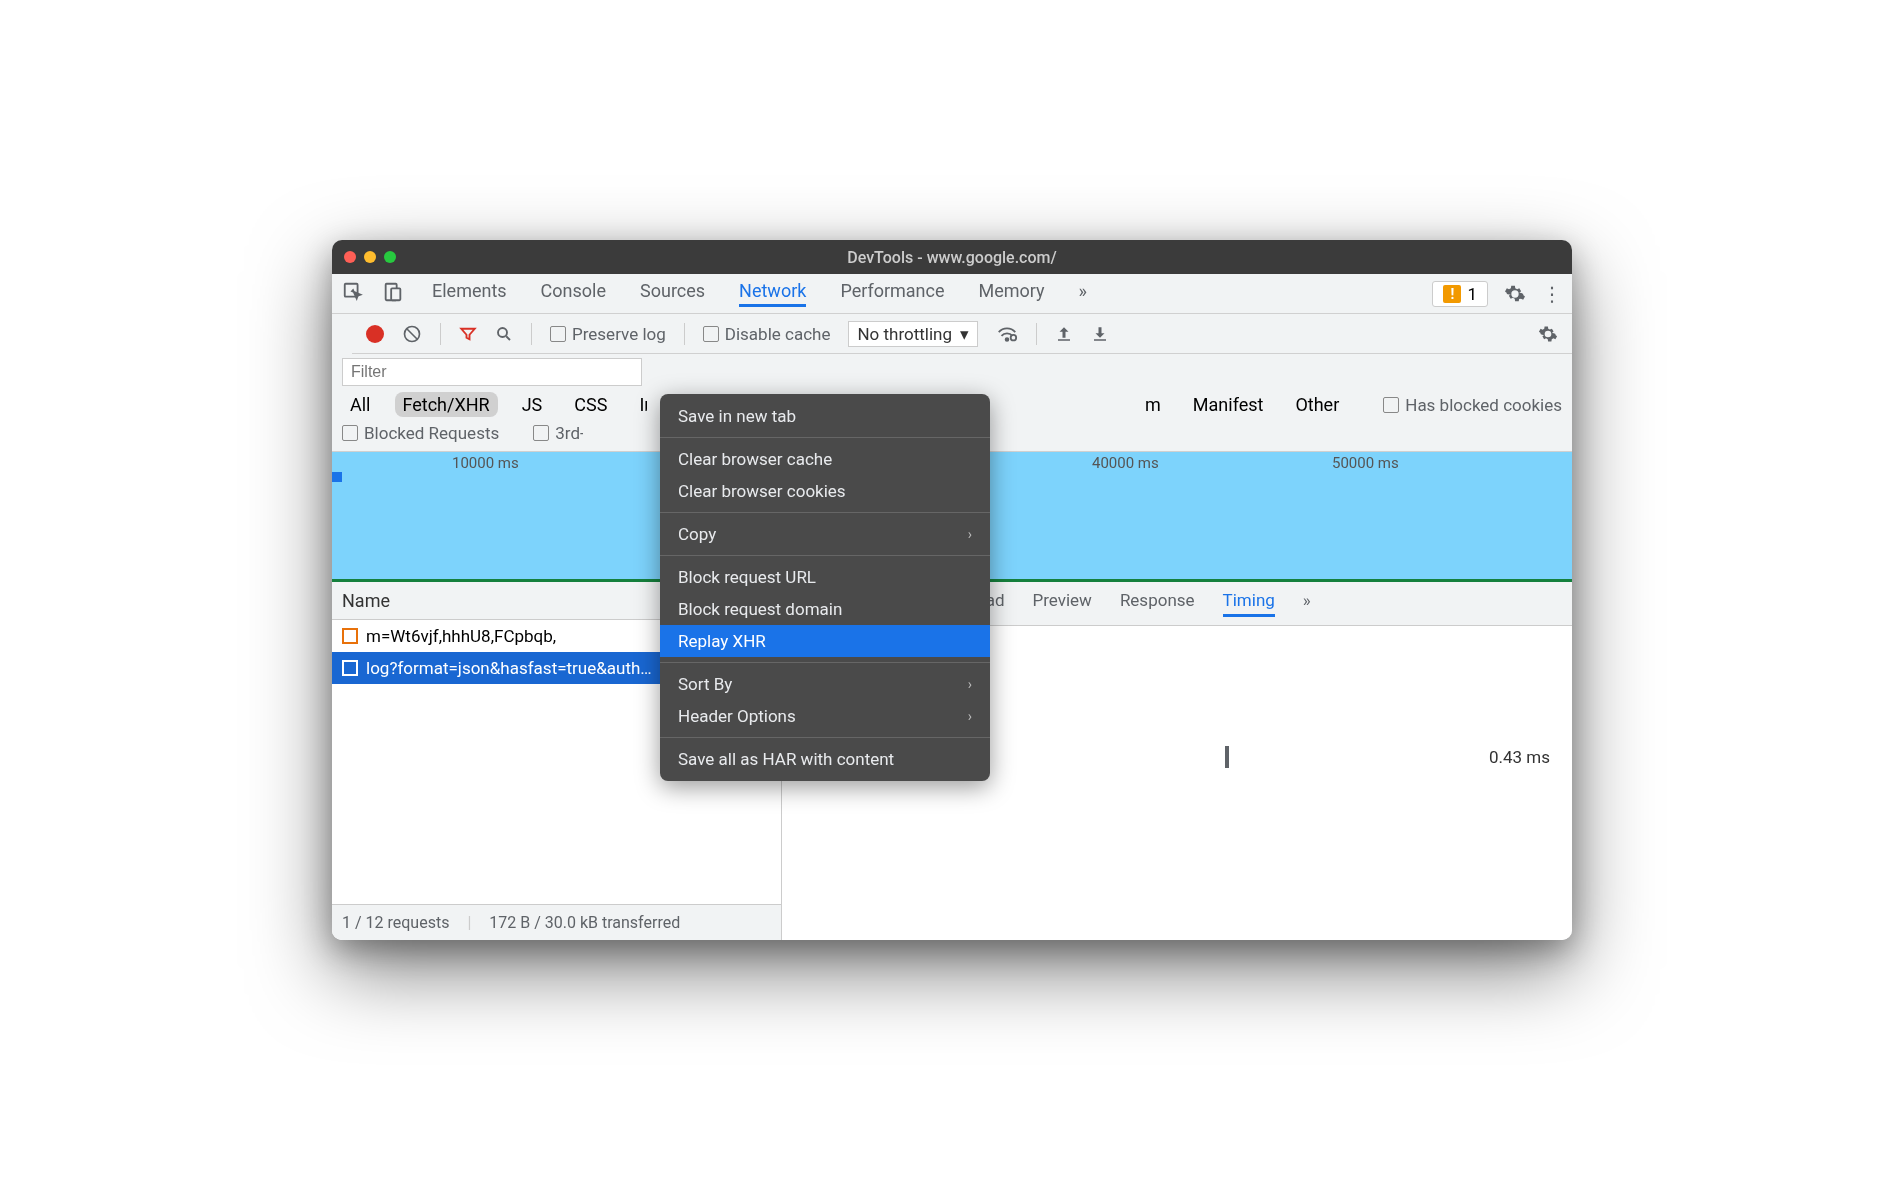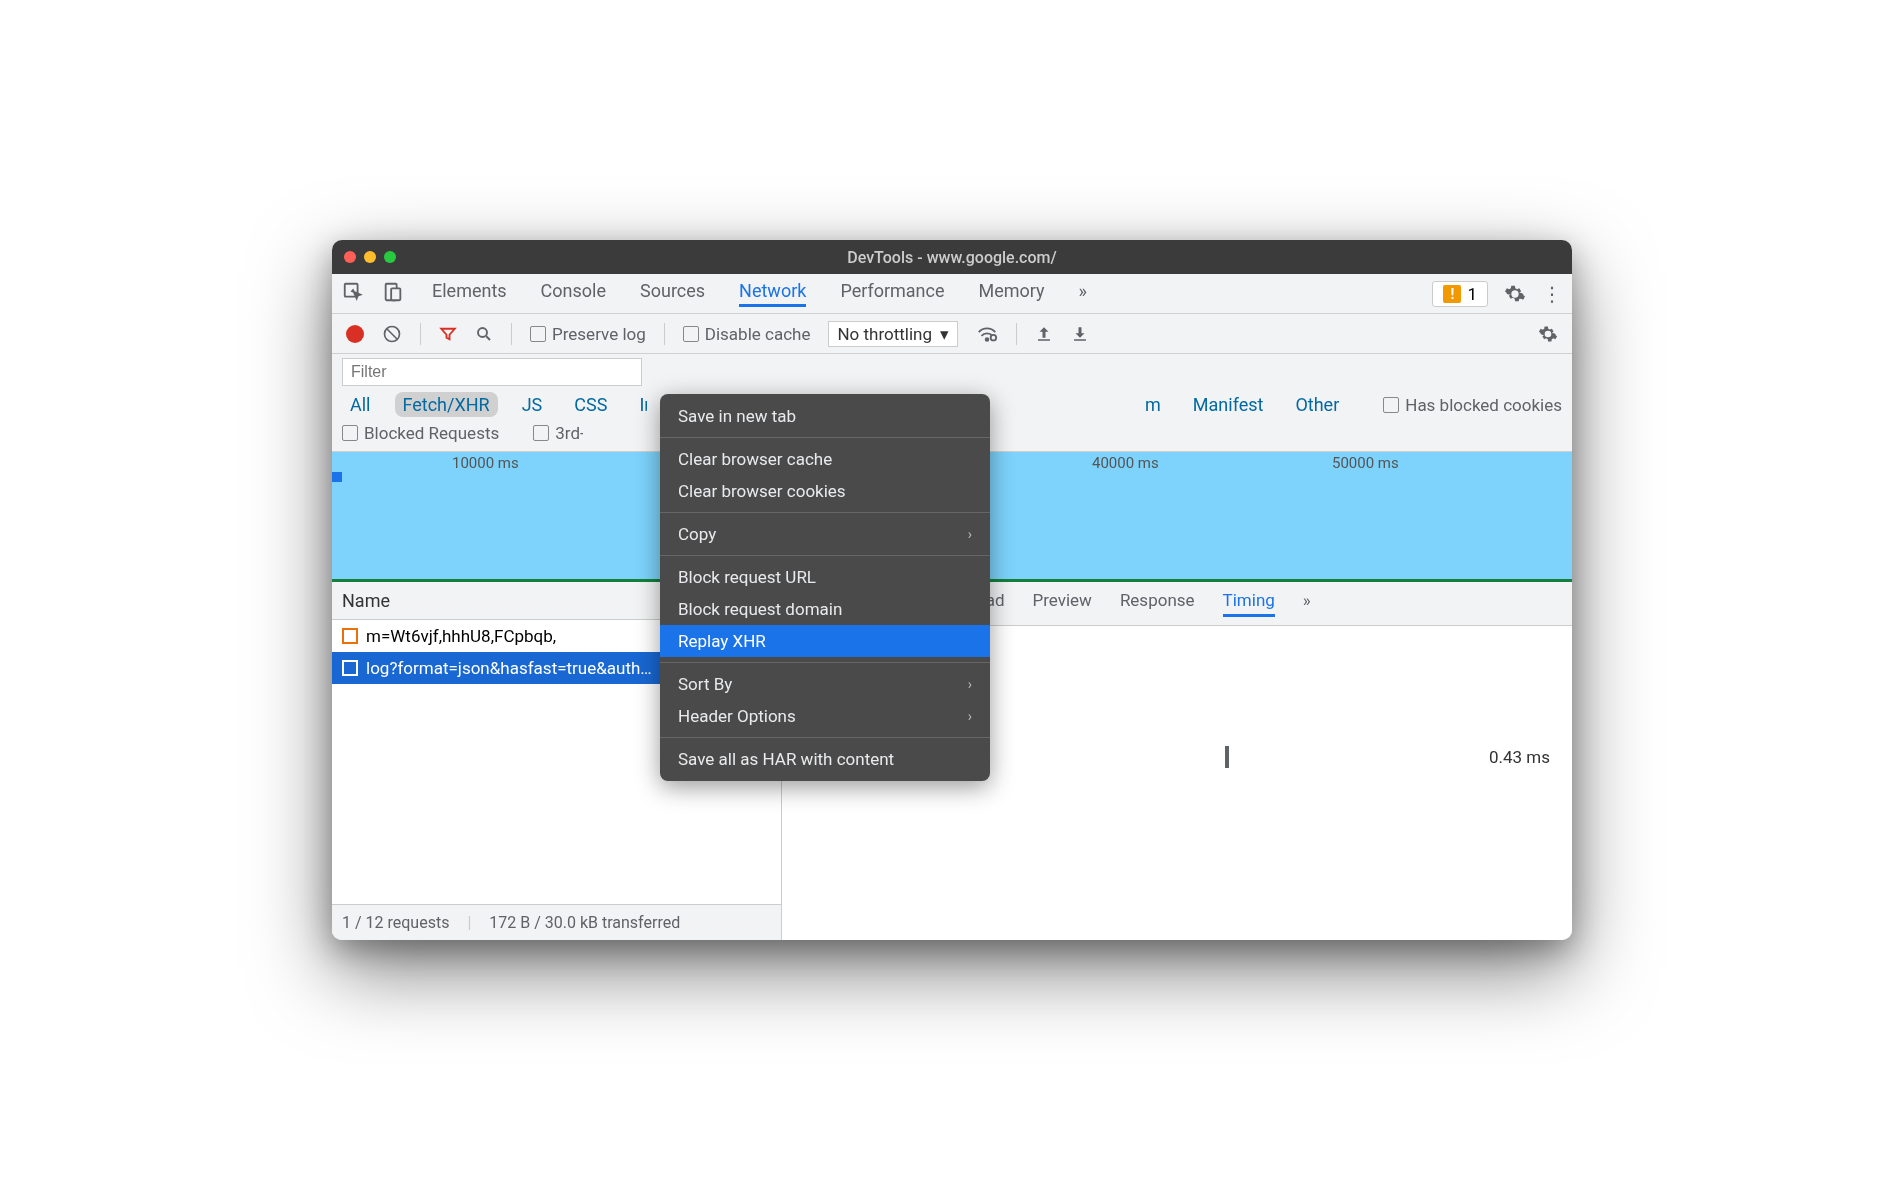--- a/index.html
+++ b/index.html
@@ -85,41 +85,42 @@
     }
     
     .net-toolbar {
       height: 40px;
       background: #f1f3f4;
       border-bottom: 1px solid #d0d0d0;
       display: flex;
       align-items: center;
       padding: 0 14px;
       gap: 18px;
+      margin-left: 20px;
     }
     .record-btn { width: 18px; height: 18px; border-radius: 50%; background: #d93025; }
     .toolbar-icon { color: #5f6368; }
     .checkbox-label { display: flex; align-items: center; gap: 6px; font-size: 17px; color: #5f6368; }
     .checkbox-box { width: 16px; height: 16px; border: 1.5px solid #888; border-radius: 2px; }
     .divider { width: 1px; height: 22px; background: #ccc; }
     .throttling-select { display: flex; align-items:center; gap:8px; font-size: 17px; color:#333; border:1px solid #ccc; padding:2px 8px; background:#fff;}
     
     .filter-bar {
       background: #f1f3f4;
       border-bottom: 1px solid #d0d0d0;
       padding: 4px 10px 8px 10px;
     }
     .filter-input {
       width: 300px; padding: 4px 8px;
       font-size: 16px; color: #888;
       border: 1px solid #ccc; background:#fff;
       margin-bottom: 6px;
     }
     .filter-types { display: flex; gap: 16px; flex-wrap: wrap; align-items: center; font-size: 18px; margin-bottom: 6px; }
-    .filter-type { color: #0369a1; cursor: pointer; padding: 2px 8px; border-radius: 8px; }
+    .filter-type { color: #000000; cursor: pointer; padding: 2px 8px; border-radius: 8px; }
     .filter-type.active { background: #d0d0d0; }
     .filter-checks { display:flex; gap:34px; }
     
     .timeline {
       height: 130px;
       background: #7dd3fc;
       border-bottom: 3px solid #15803d;
       position: relative;
       overflow: hidden;
     }

